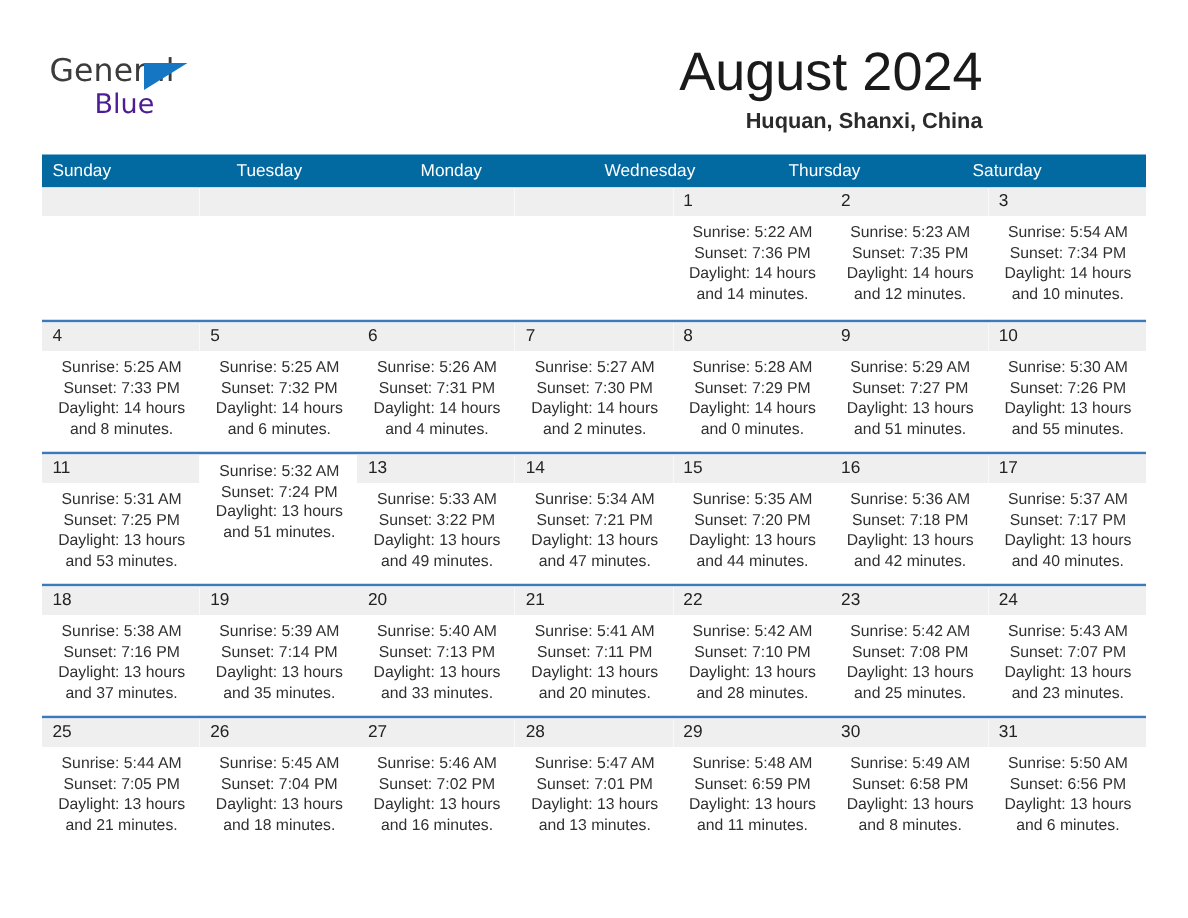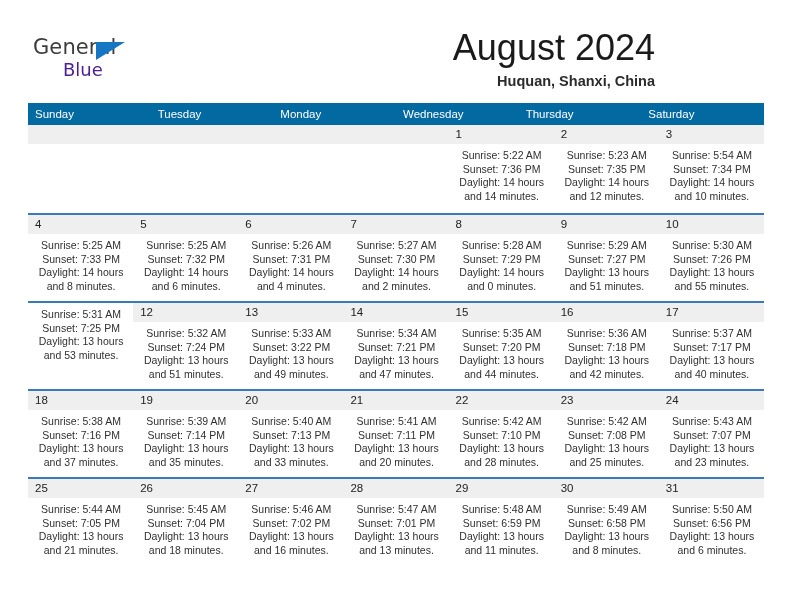--- a/index.html
+++ b/index.html
@@ -286,29 +286,29 @@
             <div class="day-body">
               <div>Sunrise: 5:30 AM</div>
               <div>Sunset: 7:26 PM</div>
               <div>Daylight: 13 hours</div>
               <div>and 55 minutes.</div>
             </div>
           </div>
         </div>
         <div class="week-row">
           <div class="day-cell">
+            <div class="day-num">11</div>
             <div class="day-body">
               <div>Sunrise: 5:31 AM</div>
               <div>Sunset: 7:25 PM</div>
               <div>Daylight: 13 hours</div>
               <div>and 53 minutes.</div>
             </div>
           </div>
           <div class="day-cell">
-            <div class="day-num">12</div>
             <div class="day-body">
               <div>Sunrise: 5:32 AM</div>
               <div>Sunset: 7:24 PM</div>
               <div>Daylight: 13 hours</div>
               <div>and 51 minutes.</div>
             </div>
           </div>
           <div class="day-cell">
             <div class="day-num">13</div>
             <div class="day-body">

